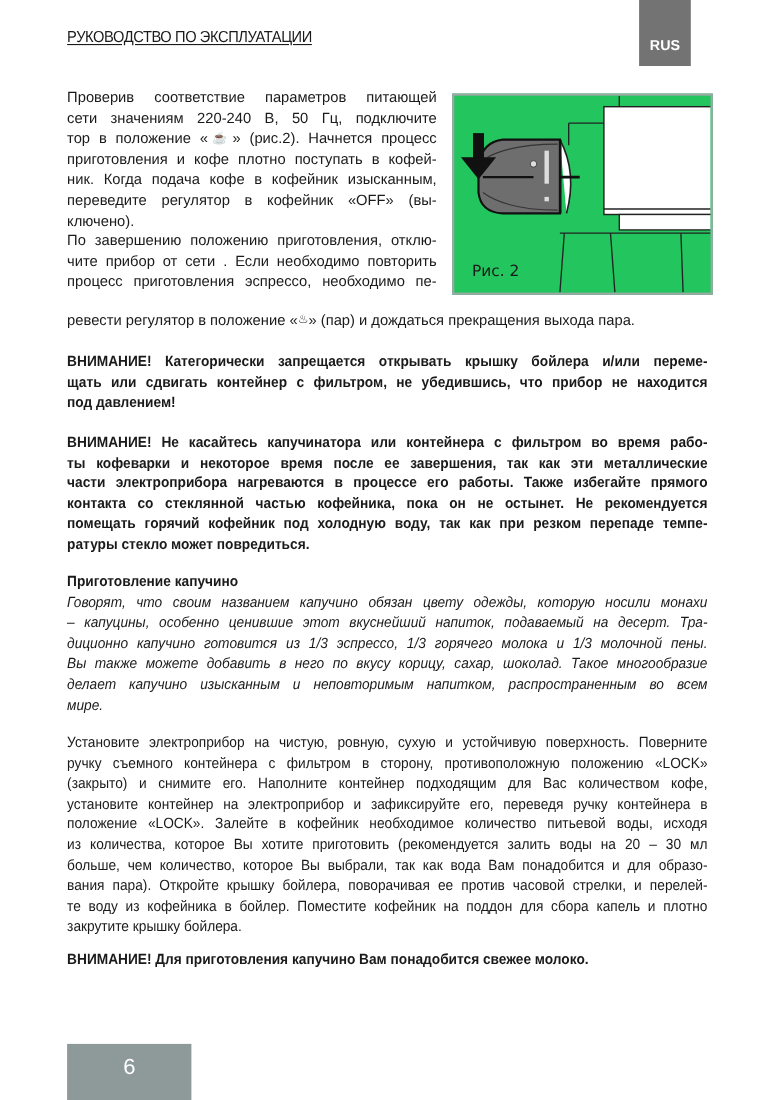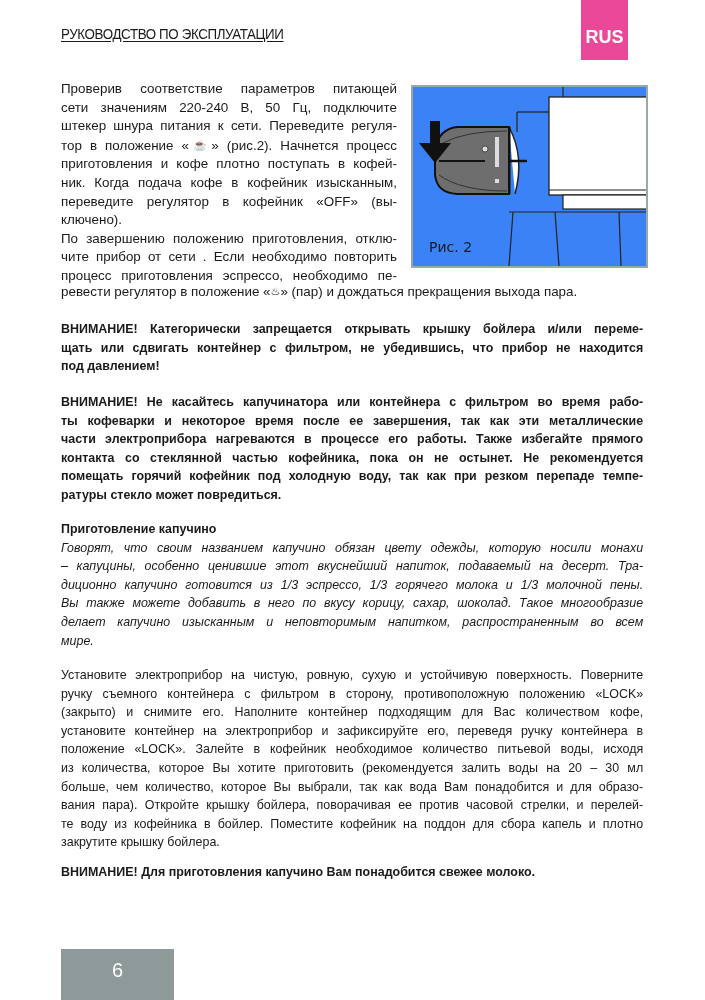--- a/index.html
+++ b/index.html
@@ -27,24 +27,24 @@
       transform: scaleX(0.92);
       transform-origin: left top;
       white-space: nowrap;
     }
     .lang-badge {
       position: absolute;
       left: 581px;
       top: 0;
       width: 47px;
       height: 60px;
-      background: #ec4899;
+      background: #737373;
       color: #ffffff;
       font-weight: bold;
-      font-size: 18px;
+      font-size: 13px;
       display: flex;
       align-items: flex-end;
       justify-content: center;
       padding-bottom: 12px;
       box-sizing: border-box;
     }
     .p {
       position: absolute;
       left: 61px;
       font-size: 13.4px;
@@ -76,21 +76,21 @@
       font-style: italic;
     }
     .figure {
       position: absolute;
       left: 411px;
       top: 85px;
       width: 237px;
       height: 183px;
       border: 2px solid #9aa8a6;
       box-sizing: border-box;
-      background: #3b82f6;
+      background: #22c55e;
       overflow: hidden;
     }
     .figure svg {
       position: absolute;
       left: 0;
       top: 0;
     }
     .figure-caption {
       position: absolute;
       left: 16px;
@@ -123,21 +123,20 @@
 <body>
 
 <div class="header-title">РУКОВОДСТВО ПО ЭКСПЛУАТАЦИИ</div>
 <div class="lang-badge">
   <span>RUS</span>
 </div>
 
 <div class="p narrow" style="top:80px;">
   <span class="line">Проверив соответствие параметров питающей</span>
   <span class="line">сети значениям 220-240 В, 50 Гц, подключите</span>
-  <span class="line">штекер шнура питания к сети. Переведите регуля-</span>
   <span class="line"><span>тор в положение «</span><span class="sym">☕</span><span>» (рис.2). Начнется процесс</span></span>
   <span class="line">приготовления и кофе плотно поступать в кофей-</span>
   <span class="line">ник. Когда подача кофе в кофейник изысканным,</span>
   <span class="line">переведите регулятор в кофейник «OFF» (вы-</span>
   <span class="line last">ключено).</span>
   <span class="line">По завершению положению приготовления, отклю-</span>
   <span class="line">чите прибор от сети . Если необходимо повторить</span>
   <span class="line">процесс приготовления эспрессо, необходимо пе-</span>
 </div>
 <div class="p" style="top:282px; width:570px;">

